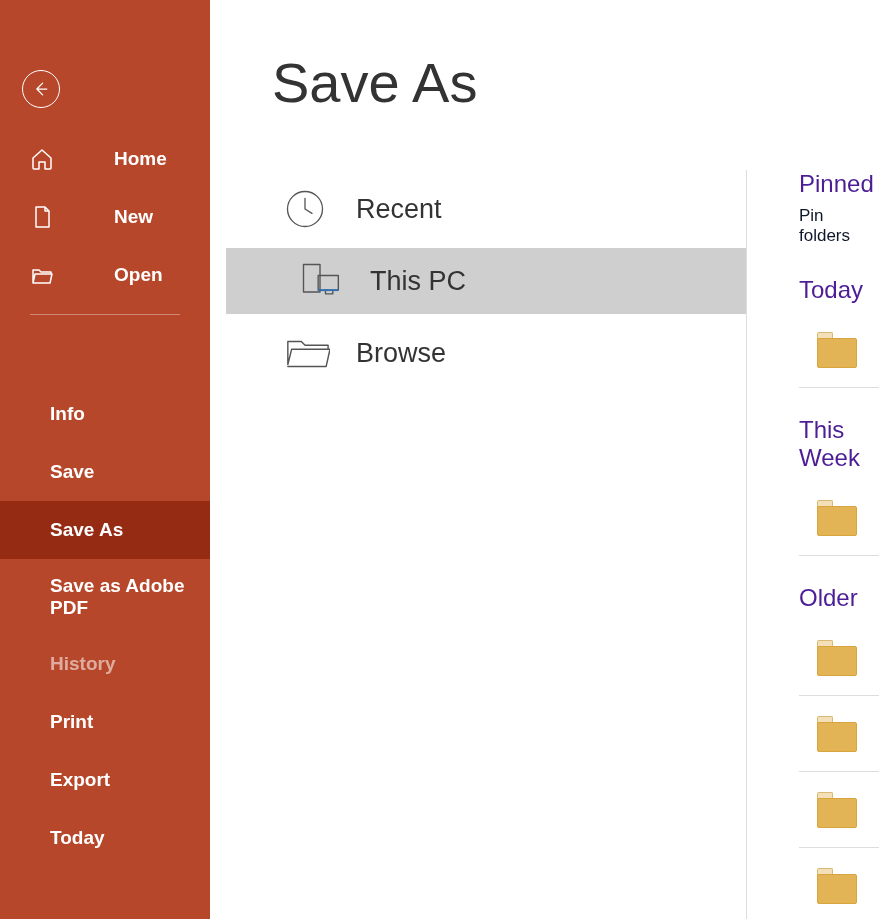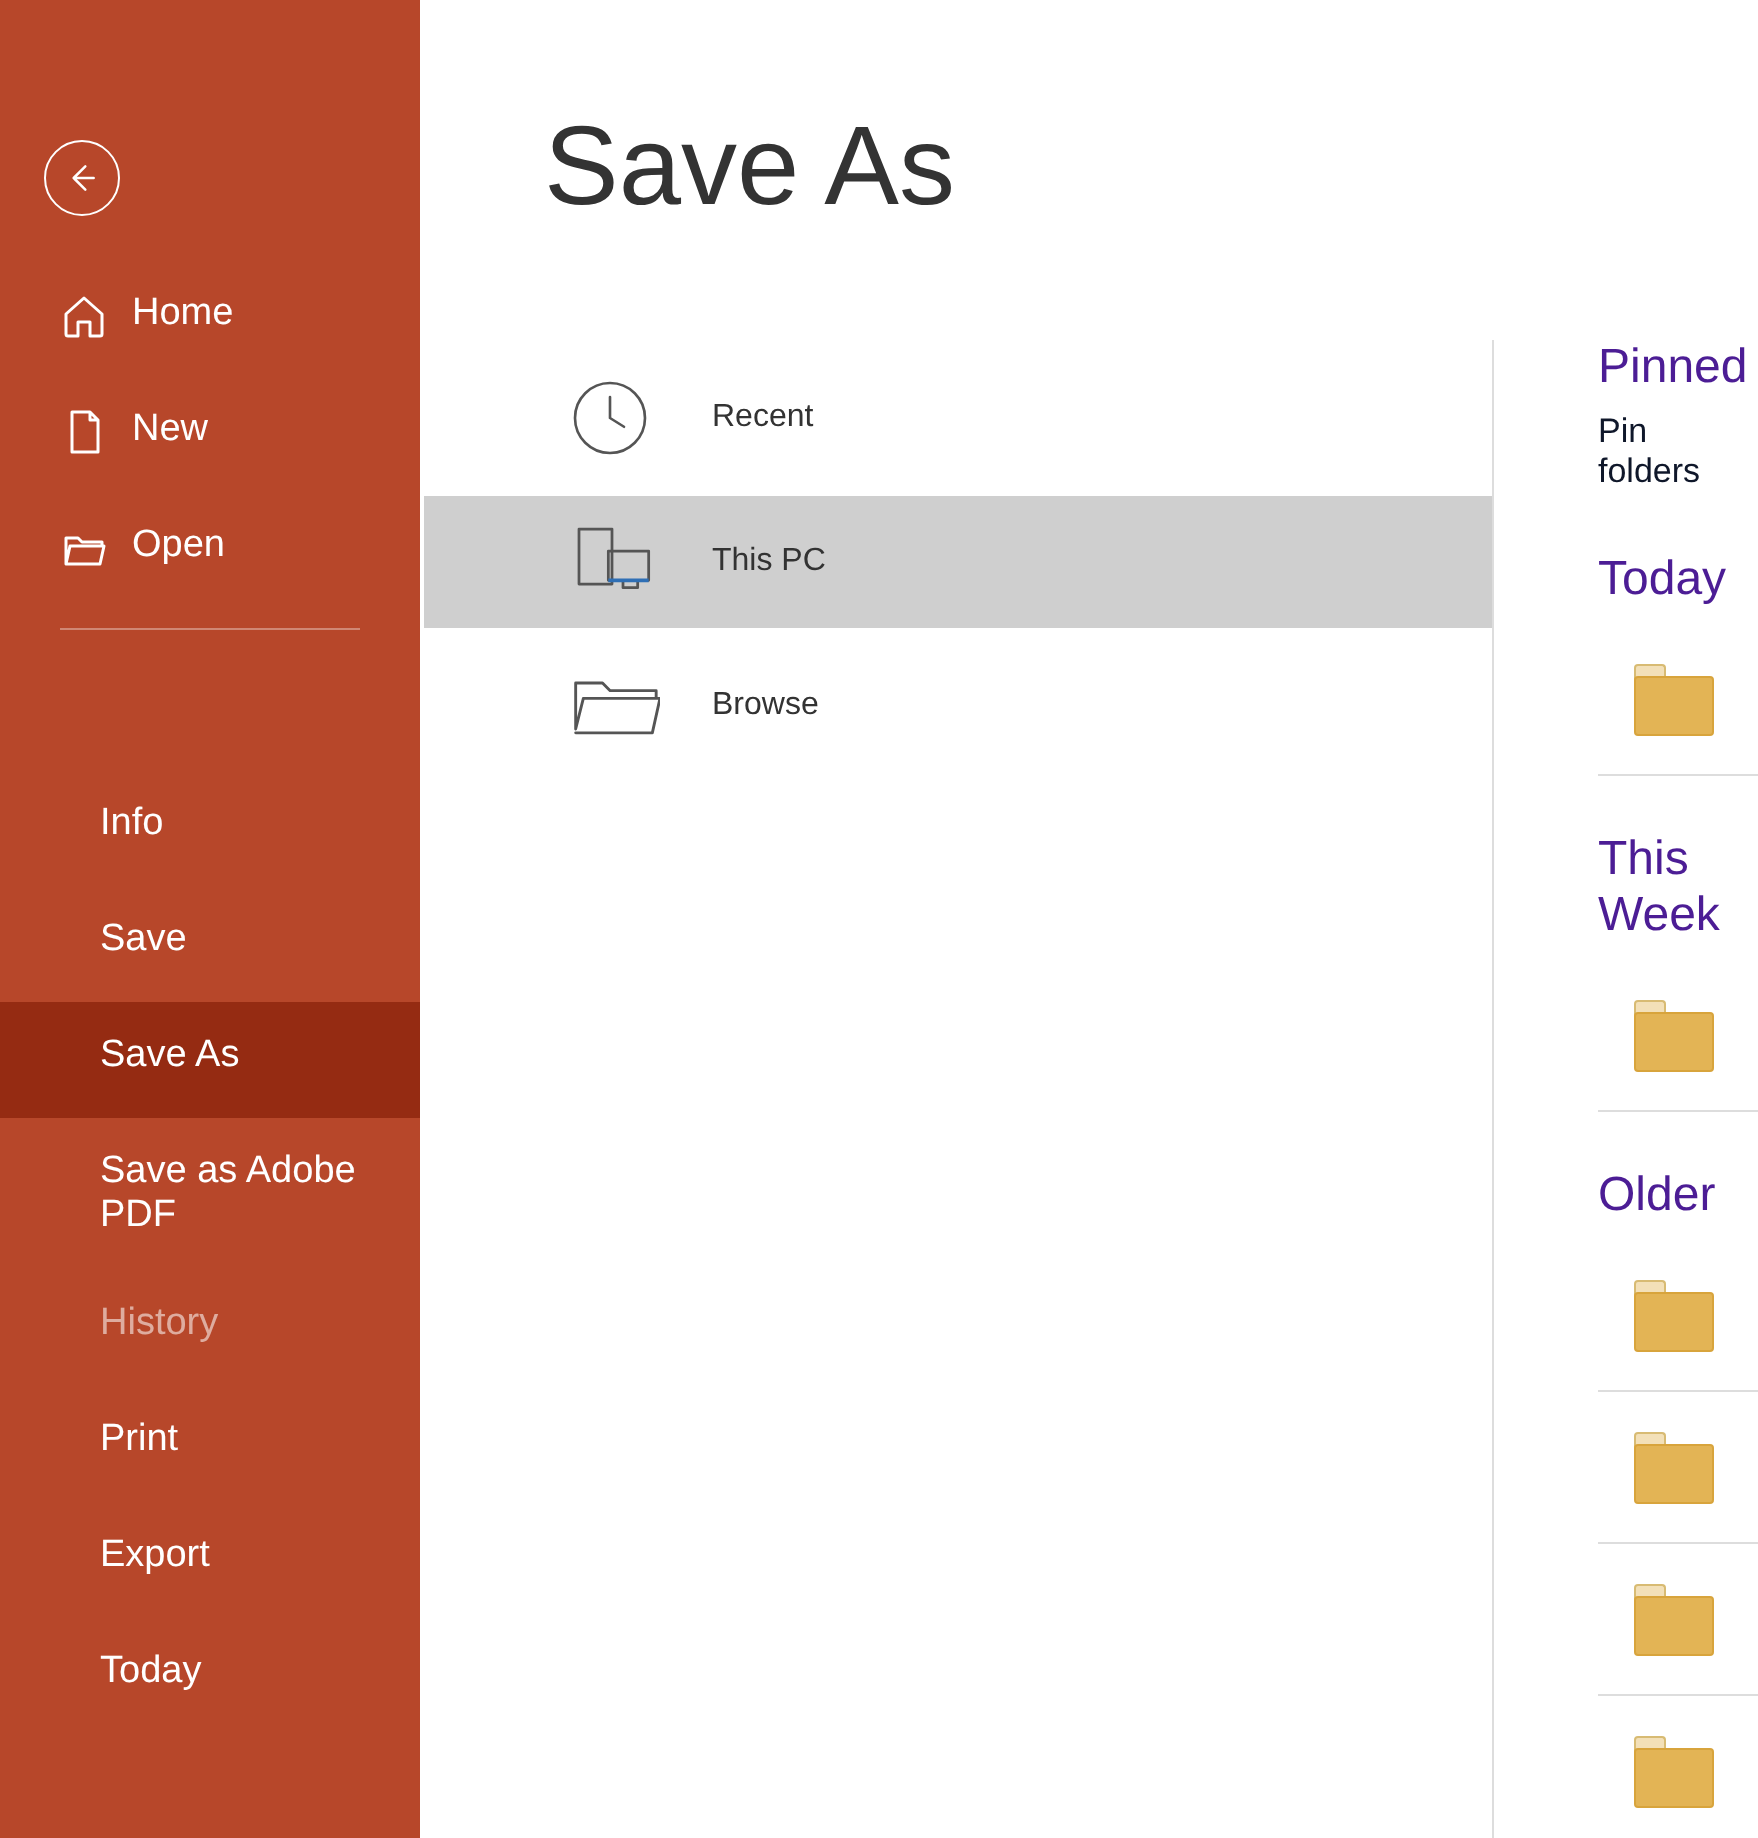--- a/index.html
+++ b/index.html
@@ -33,26 +33,27 @@
       align-items: center;
       justify-content: center;
       cursor: pointer;
     }
     .back-btn svg { width: 20px; height: 20px; }
     .nav-section {
       margin-top: 60px;
     }
     .nav-item {
       display: flex;
-      align-items: flex-start;
+      align-items: center;
       padding: 16px 0 16px 30px;
       font-size: 19px;
-      font-weight: 400;
+      font-weight: 700;
       cursor: pointer;
       min-height: 58px;
+      gap: 48px;
     }
     .nav-item.no-icon {
       padding-left: 50px;
     }
     .nav-item .icon-slot {
       width: 36px;
       display: flex;
       align-items: center;
     }
     .nav-item .icon-slot svg { width: 24px; height: 24px; }
@@ -87,21 +88,21 @@
       width: 536px;
       padding-top: 170px;
       padding-left: 2px;
       flex-shrink: 0;
     }
     .loc-item {
       display: flex;
       align-items: center;
       height: 78px;
       padding-left: 72px;
-      font-size: 16px;
+      font-size: 27px;
       color: #333;
       cursor: pointer;
     }
     .loc-item .loc-icon {
       width: 72px;
       display: flex;
       align-items: center;
       justify-content: flex-start;
     }
     .loc-item.selected {
@@ -236,21 +237,21 @@
   <div class="locations">
       <div class="loc-item">
         <span class="loc-icon">
           <svg width="42" height="42" viewBox="0 0 48 48">
             <circle cx="24" cy="24" r="20" stroke="#555" stroke-width="1.5" fill="none" stroke-linecap="round" stroke-linejoin="round"></circle>
             <path d="M24 12v12l8 5" stroke="#555" stroke-width="1.5" fill="none" stroke-linecap="round" stroke-linejoin="round"></path>
           </svg>
         </span>
         <span>Recent</span>
       </div>
-      <div class="loc-item selected" style="height: 66px;">
+      <div class="loc-item selected" style="height: 66px; margin-left: 14px;">
         <span class="loc-icon">
           <svg width="44" height="44" viewBox="0 0 48 48">
             <rect x="6" y="6" width="18" height="30" stroke="#555" stroke-width="1.5" fill="none" stroke-linecap="round" stroke-linejoin="round"></rect>
             <rect x="22" y="18" width="22" height="16" stroke="#555" stroke-width="1.5" fill="none" stroke-linecap="round" stroke-linejoin="round"></rect>
             <path d="M30 34v4h8v-4" stroke="#555" stroke-width="1.5" fill="none" stroke-linecap="round" stroke-linejoin="round"></path>
             <path d="M22 34h22" stroke="#2f6fb5" stroke-width="2"></path>
           </svg>
         </span>
         <span>This PC</span>
       </div>

